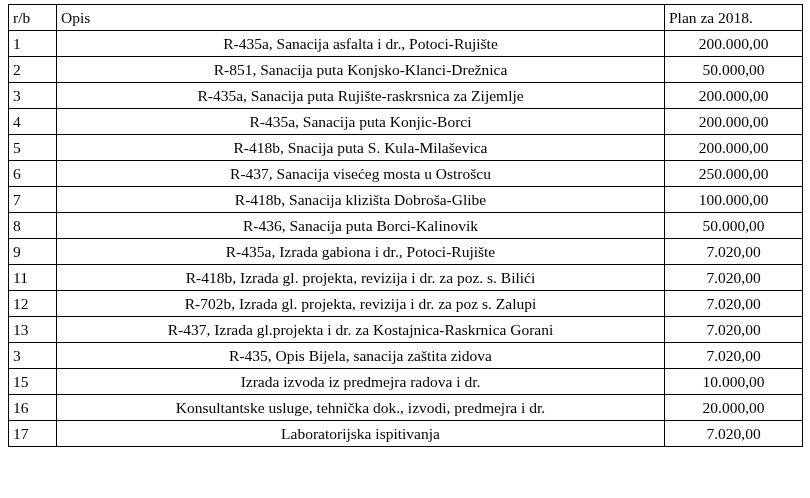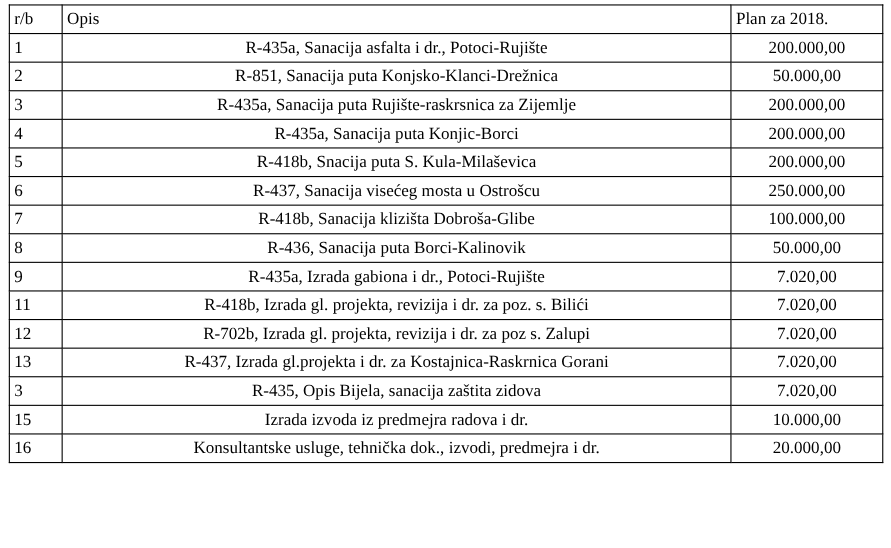--- a/index.html
+++ b/index.html
@@ -144,16 +144,21 @@
         <tr>
           <td class="c-center">15</td>
           <td class="c-left">Izrada izvoda iz predmejra radova i dr.</td>
           <td class="c-right">10.000,00</td>
         </tr>
         <tr>
           <td class="c-center">16</td>
           <td class="c-left">Konsultantske usluge, tehnička dok., izvodi, predmejra i dr.</td>
           <td class="c-right">20.000,00</td>
         </tr>
+        <tr>
+          <td class="c-center">17</td>
+          <td class="c-left">Laboratorijska ispitivanja</td>
+          <td class="c-right">7.020,00</td>
+        </tr>
       </tbody>
     </table>
   </div>
 </div>
 
 </body></html>

